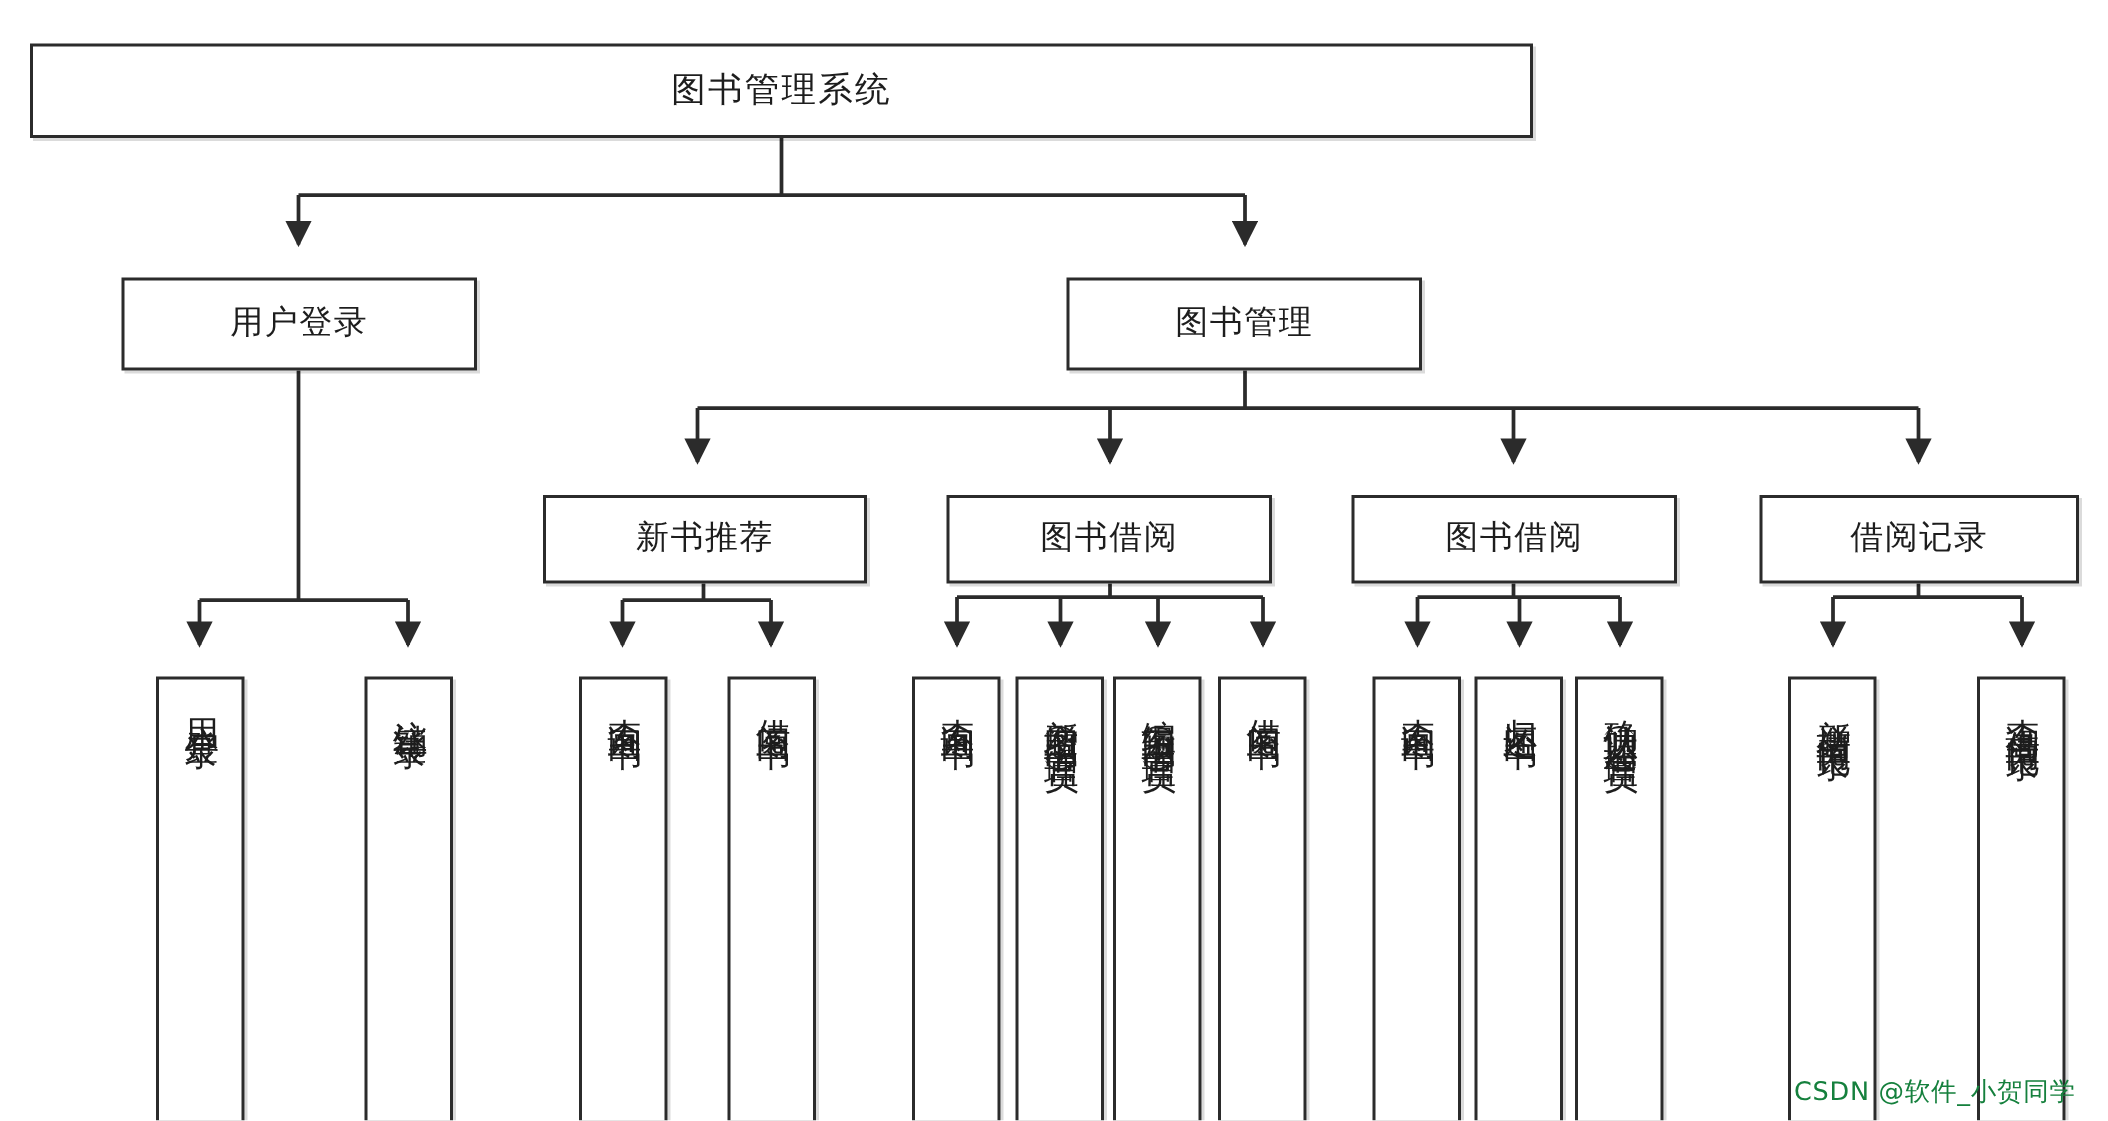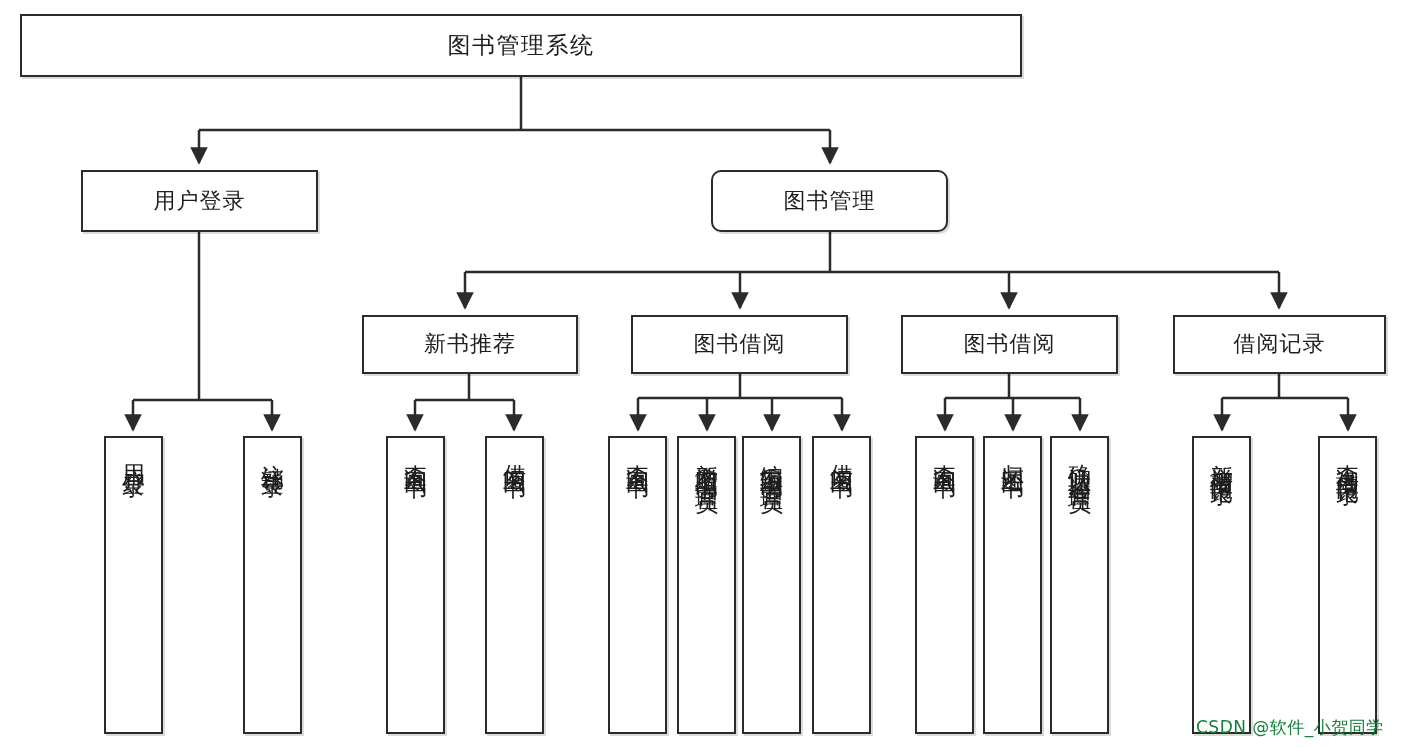--- a/index.html
+++ b/index.html
@@ -27,20 +27,21 @@
   }
   .node {
     position: absolute;
     box-sizing: border-box;
     border: 2.5px solid #2b2b2b;
     background: #ffffff;
     display: flex;
     align-items: center;
     justify-content: center;
     box-shadow: 2px 2px 0 rgba(0,0,0,0.14);
+    margin-top: 15px;
   }
   .node .lbl {
     color: #1d1d1d;
     line-height: 1.12;
     text-align: center;
     white-space: pre;
   }
   
   .node.h .lbl {
     font-size: 22px;
@@ -127,21 +128,21 @@
     </g>
   </svg>
 
   <div class="node h root" style="left:20px; top:14px; width:1002px; height:63px;">
     <span class="lbl">图书管理系统</span>
   </div>
 
   <div class="node h" style="left:81px; top:170px; width:237px; height:62px;">
     <span class="lbl">用户登录</span>
   </div>
-  <div class="node h" style="left:711px; top:170px; width:237px; height:62px;border-radius:10px;">
+  <div class="node h" style="left:711px; top:170px; width:237px; height:62px;">
     <span class="lbl">图书管理</span>
   </div>
 
   <div class="node h" style="left:631px; top:315px; width:217px; height:59px;">
     <span class="lbl">图书借阅</span>
   </div>
   <div class="node h" style="left:362px; top:315px; width:216px; height:59px;">
     <span class="lbl">新书推荐</span>
   </div>
   <div class="node h" style="left:901px; top:315px; width:217px; height:59px;">

